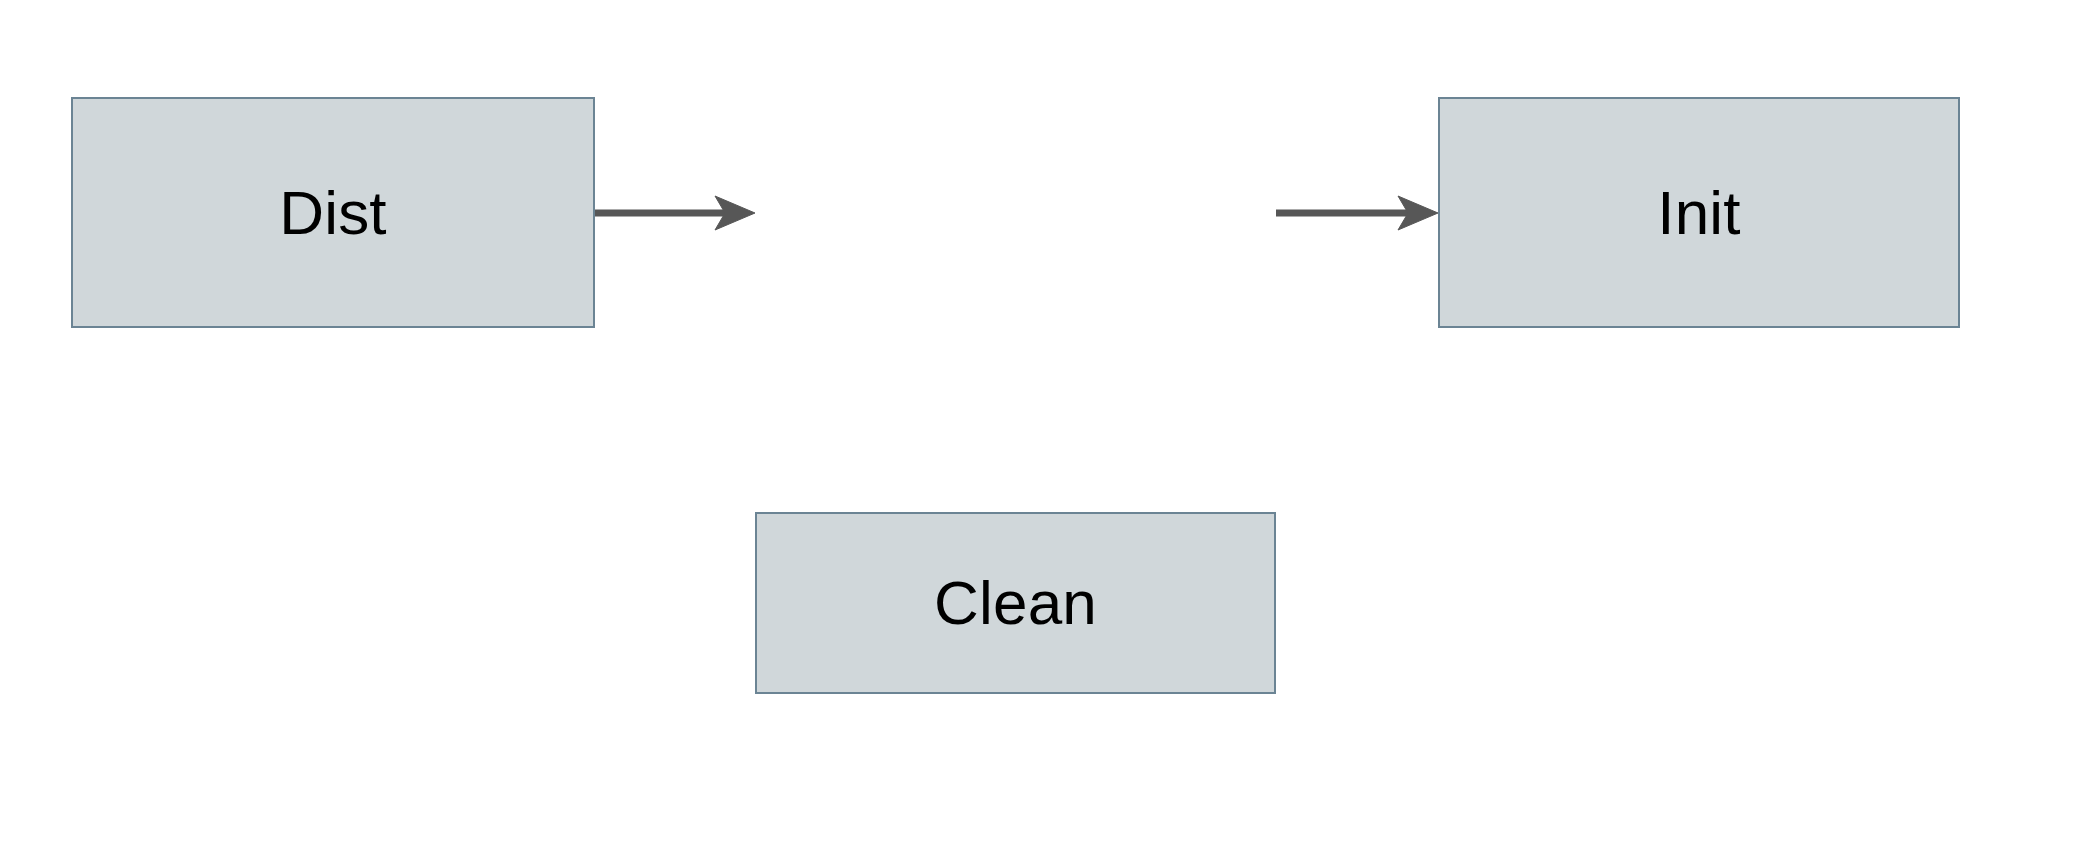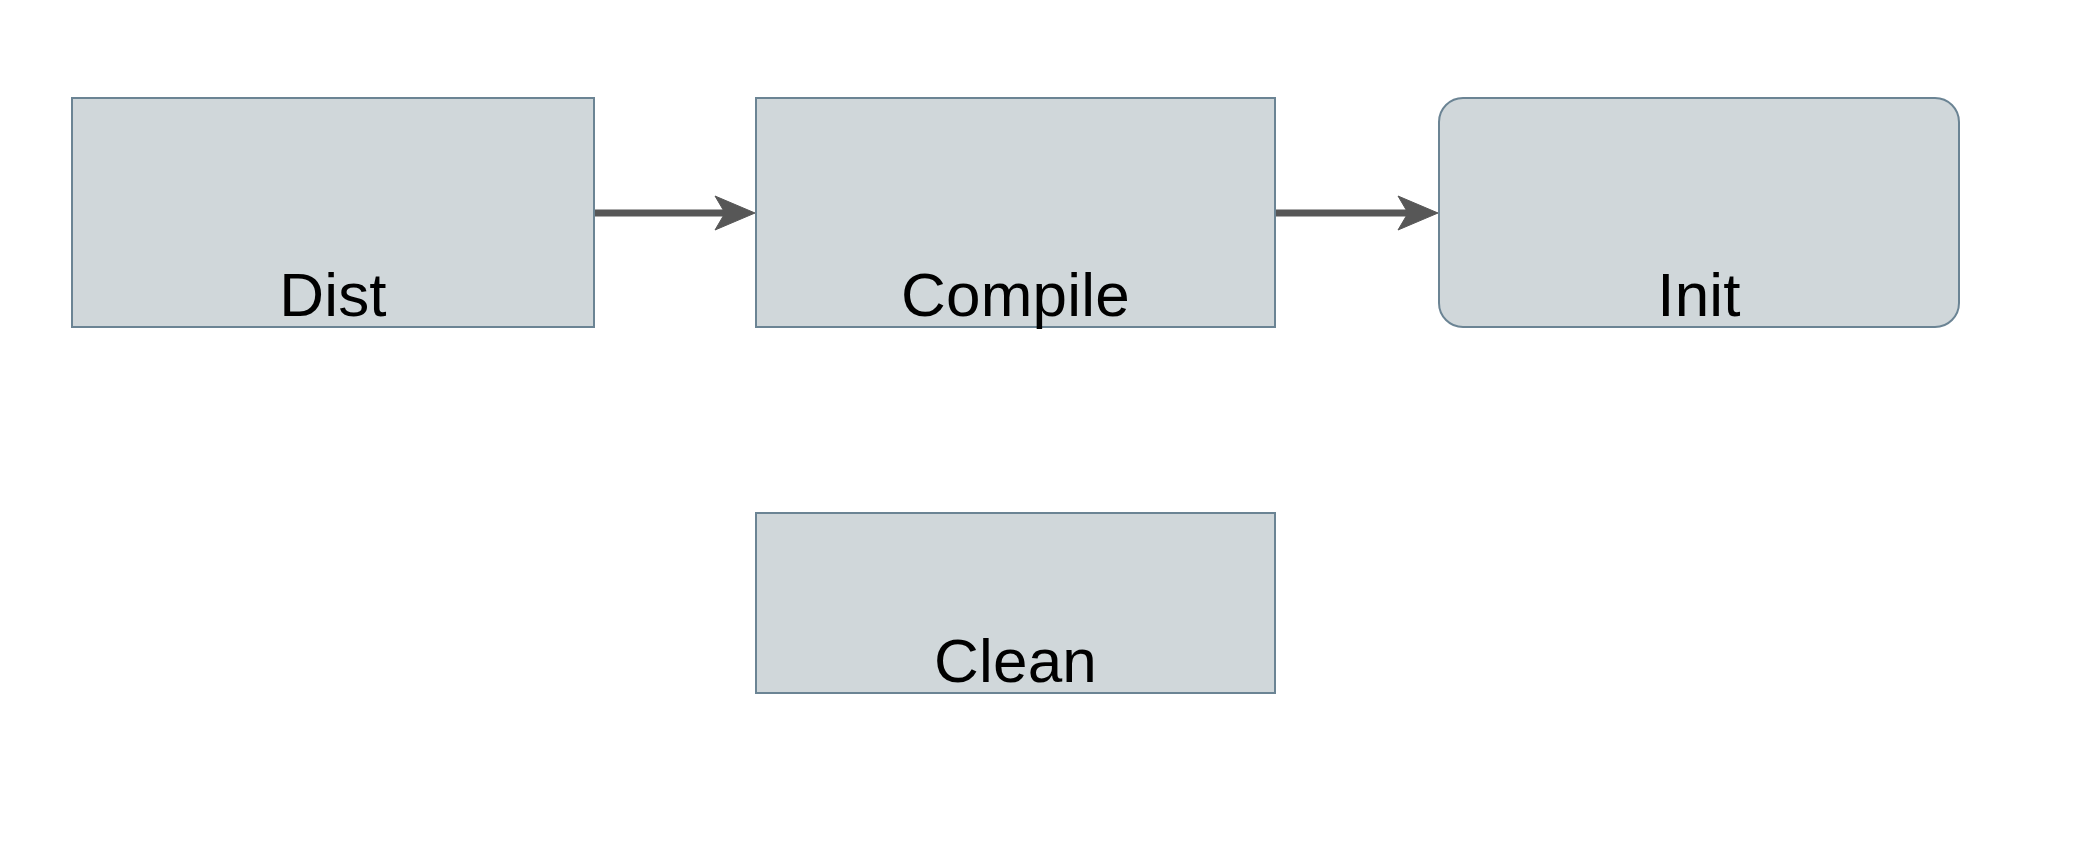--- a/index.html
+++ b/index.html
@@ -17,21 +17,21 @@
     height: 848px;
     background: #ffffff;
     overflow: hidden;
   }
   .node {
     position: absolute;
     box-sizing: border-box;
     background: #d0d7da;
     border: 2px solid #6b8494;
     display: flex;
-    align-items: flex-end;
+    align-items: center;
     justify-content: center;
   }
   .node-label {
     font-family: "Liberation Sans", sans-serif;
     font-size: 62px;
     line-height: 1;
     color: #000000;
     letter-spacing: 0.2px;
     white-space: nowrap;
     user-select: none;
@@ -60,25 +60,22 @@
         <polygon points="755.00,213.00 715.00,230.00 725.00,213.00 715.00,196.00" fill="#575757" stroke="#575757" stroke-width="1" stroke-linejoin="miter"></polygon>
         <line x1="1276" y1="213" x2="1408" y2="213" stroke="#575757" stroke-width="7" stroke-linecap="butt"></line>
         <polygon points="1438.00,213.00 1398.00,230.00 1408.00,213.00 1398.00,196.00" fill="#575757" stroke="#575757" stroke-width="1" stroke-linejoin="miter"></polygon>
       </g>
   </svg>
 
   <div class="node" style="left:71px; top:97px; width:524px; height:231px;">
     <span class="node-label">Dist</span>
   </div>
 
-  <div class="node" style="left:755px; top:97px; width:521px; height:231px;">
-    <span class="node-label">Compile</span>
-  </div>
 
-  <div class="node" style="left:1438px; top:97px; width:522px; height:231px;border-radius:25px;">
+  <div class="node" style="left:1438px; top:97px; width:522px; height:231px;">
     <span class="node-label">Init</span>
   </div>
 
   <div class="node" style="left:755px; top:512px; width:521px; height:182px;">
     <span class="node-label">Clean</span>
   </div>
 
 </div>
 
 </body></html>

